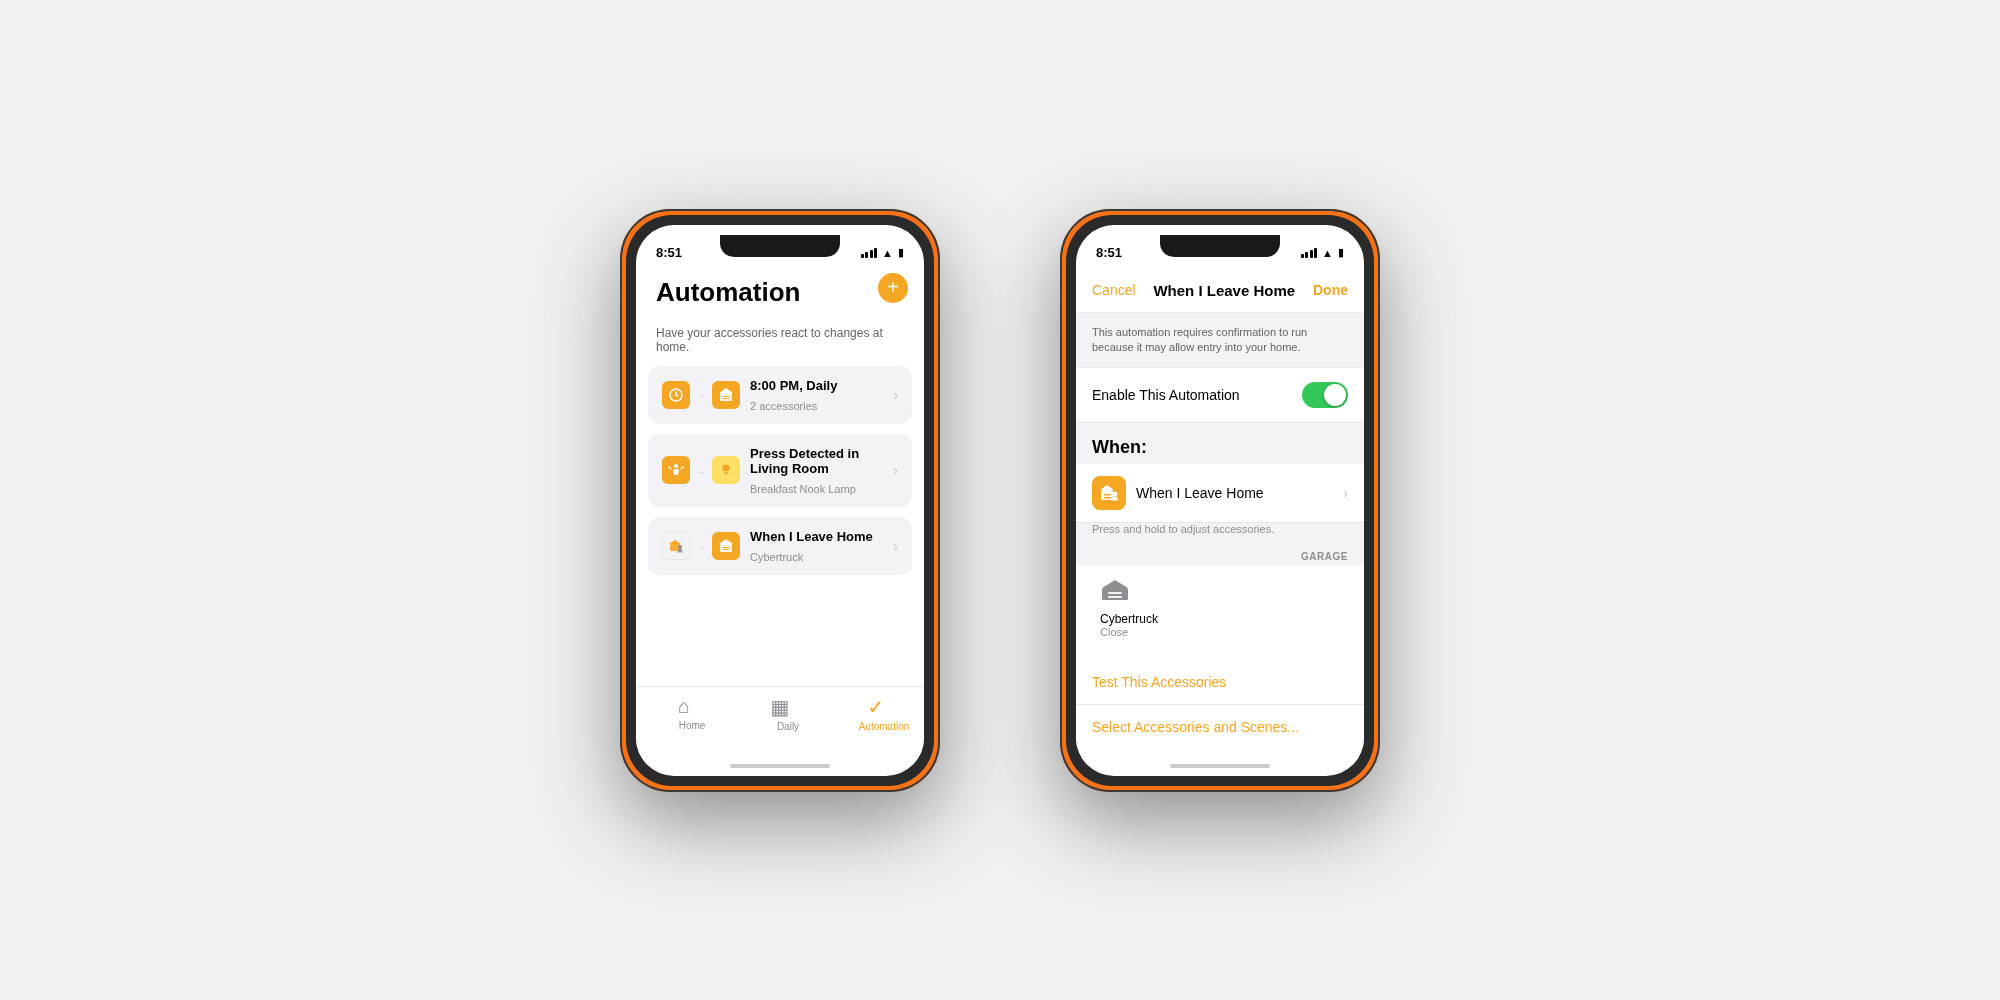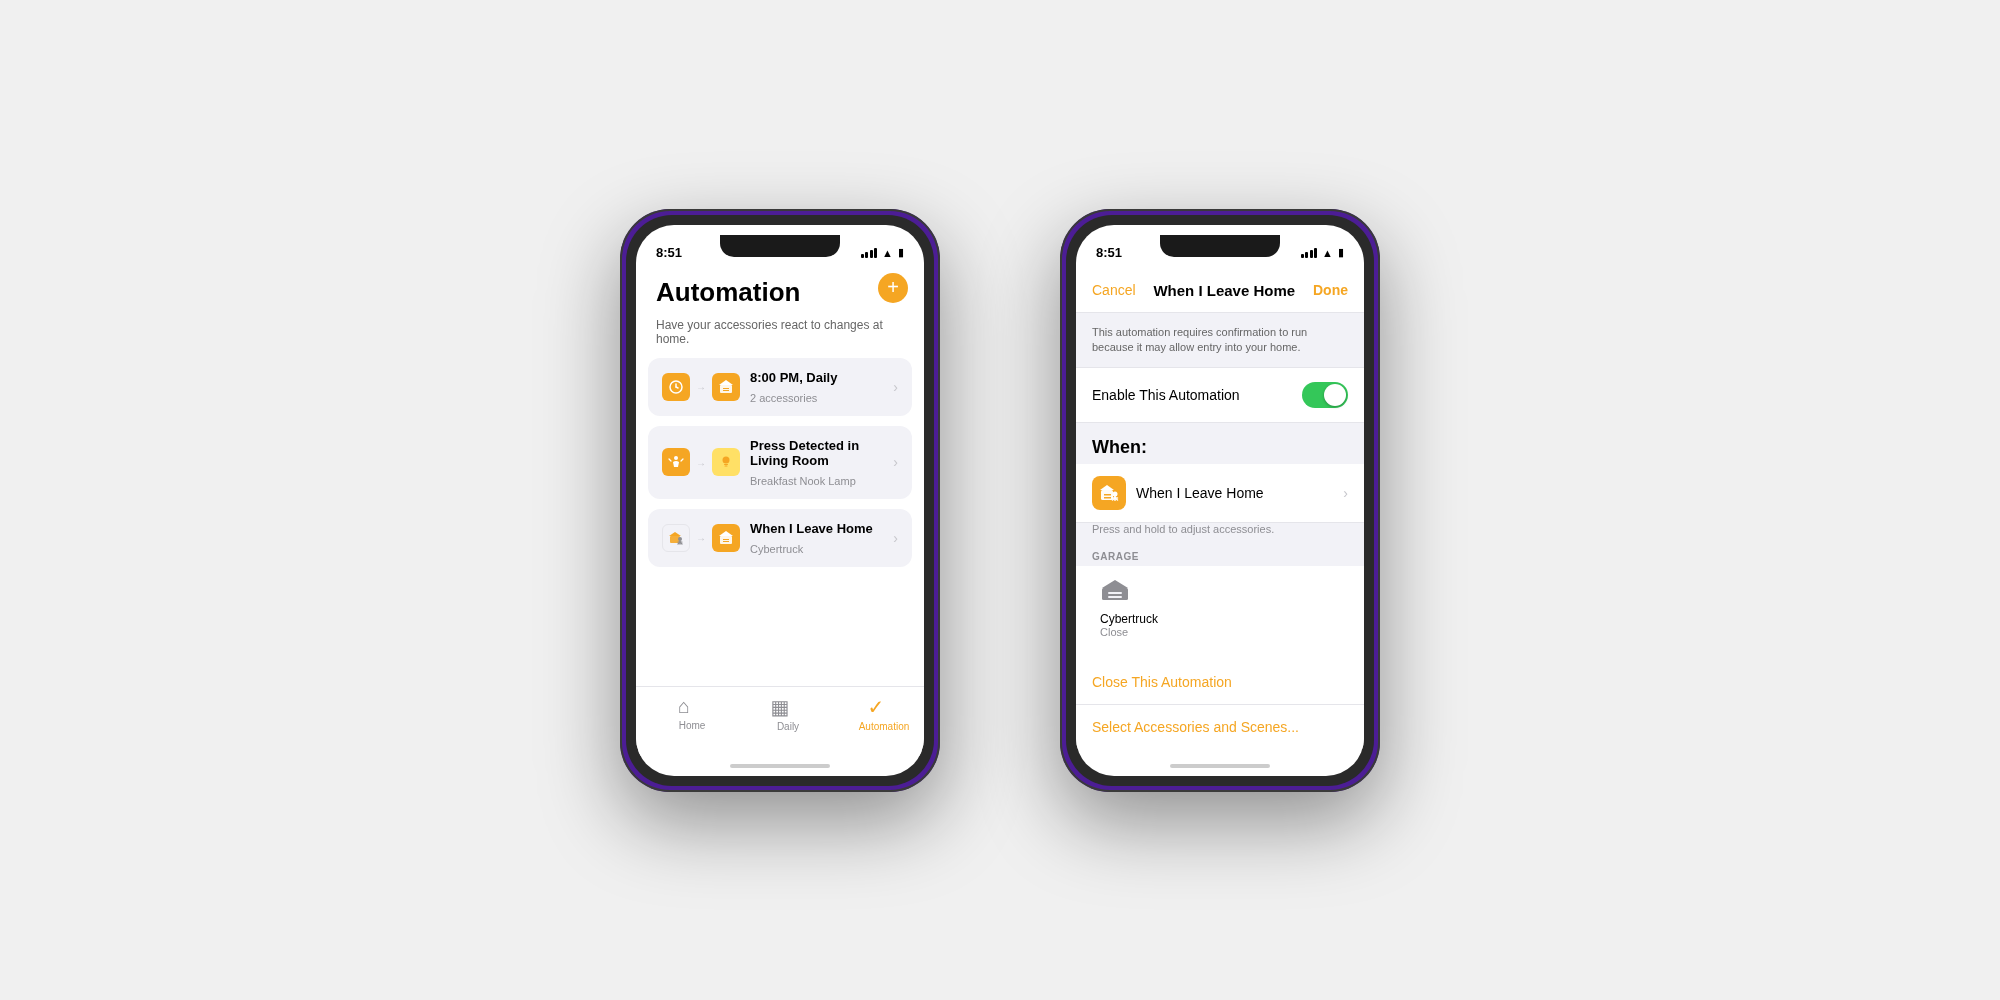--- a/index.html
+++ b/index.html
@@ -11,21 +11,21 @@
       align-items: center;
       justify-content: center;
       gap: 120px;
       font-family: -apple-system, 'SF Pro Display', 'Helvetica Neue', Arial, sans-serif;
     }
 
     
     .phone {
       width: 320px;
       height: 583px;
-      background: #4c1d95;
+      background: #f97316;
       border-radius: 50px;
       position: relative;
       box-shadow: 0 30px 80px rgba(0,0,0,0.4), inset 0 0 0 2px #3a3a3a;
       overflow: hidden;
     }
     .phone-inner {
       position: absolute;
       top: 6px; left: 6px; right: 6px; bottom: 6px;
       background: #2a2a2a;
       border-radius: 46px;
@@ -94,21 +94,21 @@
       flex-shrink: 0;
     }
     .page-title {
       font-size: 26px;
       font-weight: 700;
       color: #000;
     }
     .page-subtitle {
       font-size: 12px;
       color: #666;
-      margin-top: 10px;
+      margin-top: 18px;
     }
 
     .add-btn {
       position: absolute;
       top: 48px;
       right: 16px;
       width: 30px;
       height: 30px;
       background: #f5a623;
       border-radius: 50%;
@@ -326,20 +326,21 @@
       background: #f2f2f7;
     }
 
     .garage-label {
       padding: 8px 16px 4px;
       font-size: 10px;
       font-weight: 600;
       color: #8e8e93;
       letter-spacing: 0.5px;
       background: #f2f2f7;
+      text-align: right;
     }
 
     .accessory-card {
       background: #fff;
       margin: 0 12px 10px;
       border-radius: 10px;
       padding: 12px;
       display: flex;
       flex-direction: column;
       align-items: flex-start;
@@ -603,21 +604,21 @@
               <polygon points="15,2 2,10 28,10" fill="#8e8e93"></polygon>
               <rect x="8" y="14" width="14" height="2" rx="1" fill="#f2f2f7"></rect>
               <rect x="8" y="18" width="14" height="2" rx="1" fill="#f2f2f7"></rect>
             </svg>
           </div>
           <div class="acc-name">Cybertruck</div>
           <div class="acc-action">Close</div>
         </div>
 
         <div class="action-section">
-          <div class="action-btn">Close This Automation</div>
+          <div class="action-btn">Test This Accessories</div>
           <div class="action-btn">Select Accessories and Scenes...</div>
         </div>
 
 
       </div>
 
       <div class="home-indicator">
         <div class="home-bar"></div>
       </div>
     </div>

